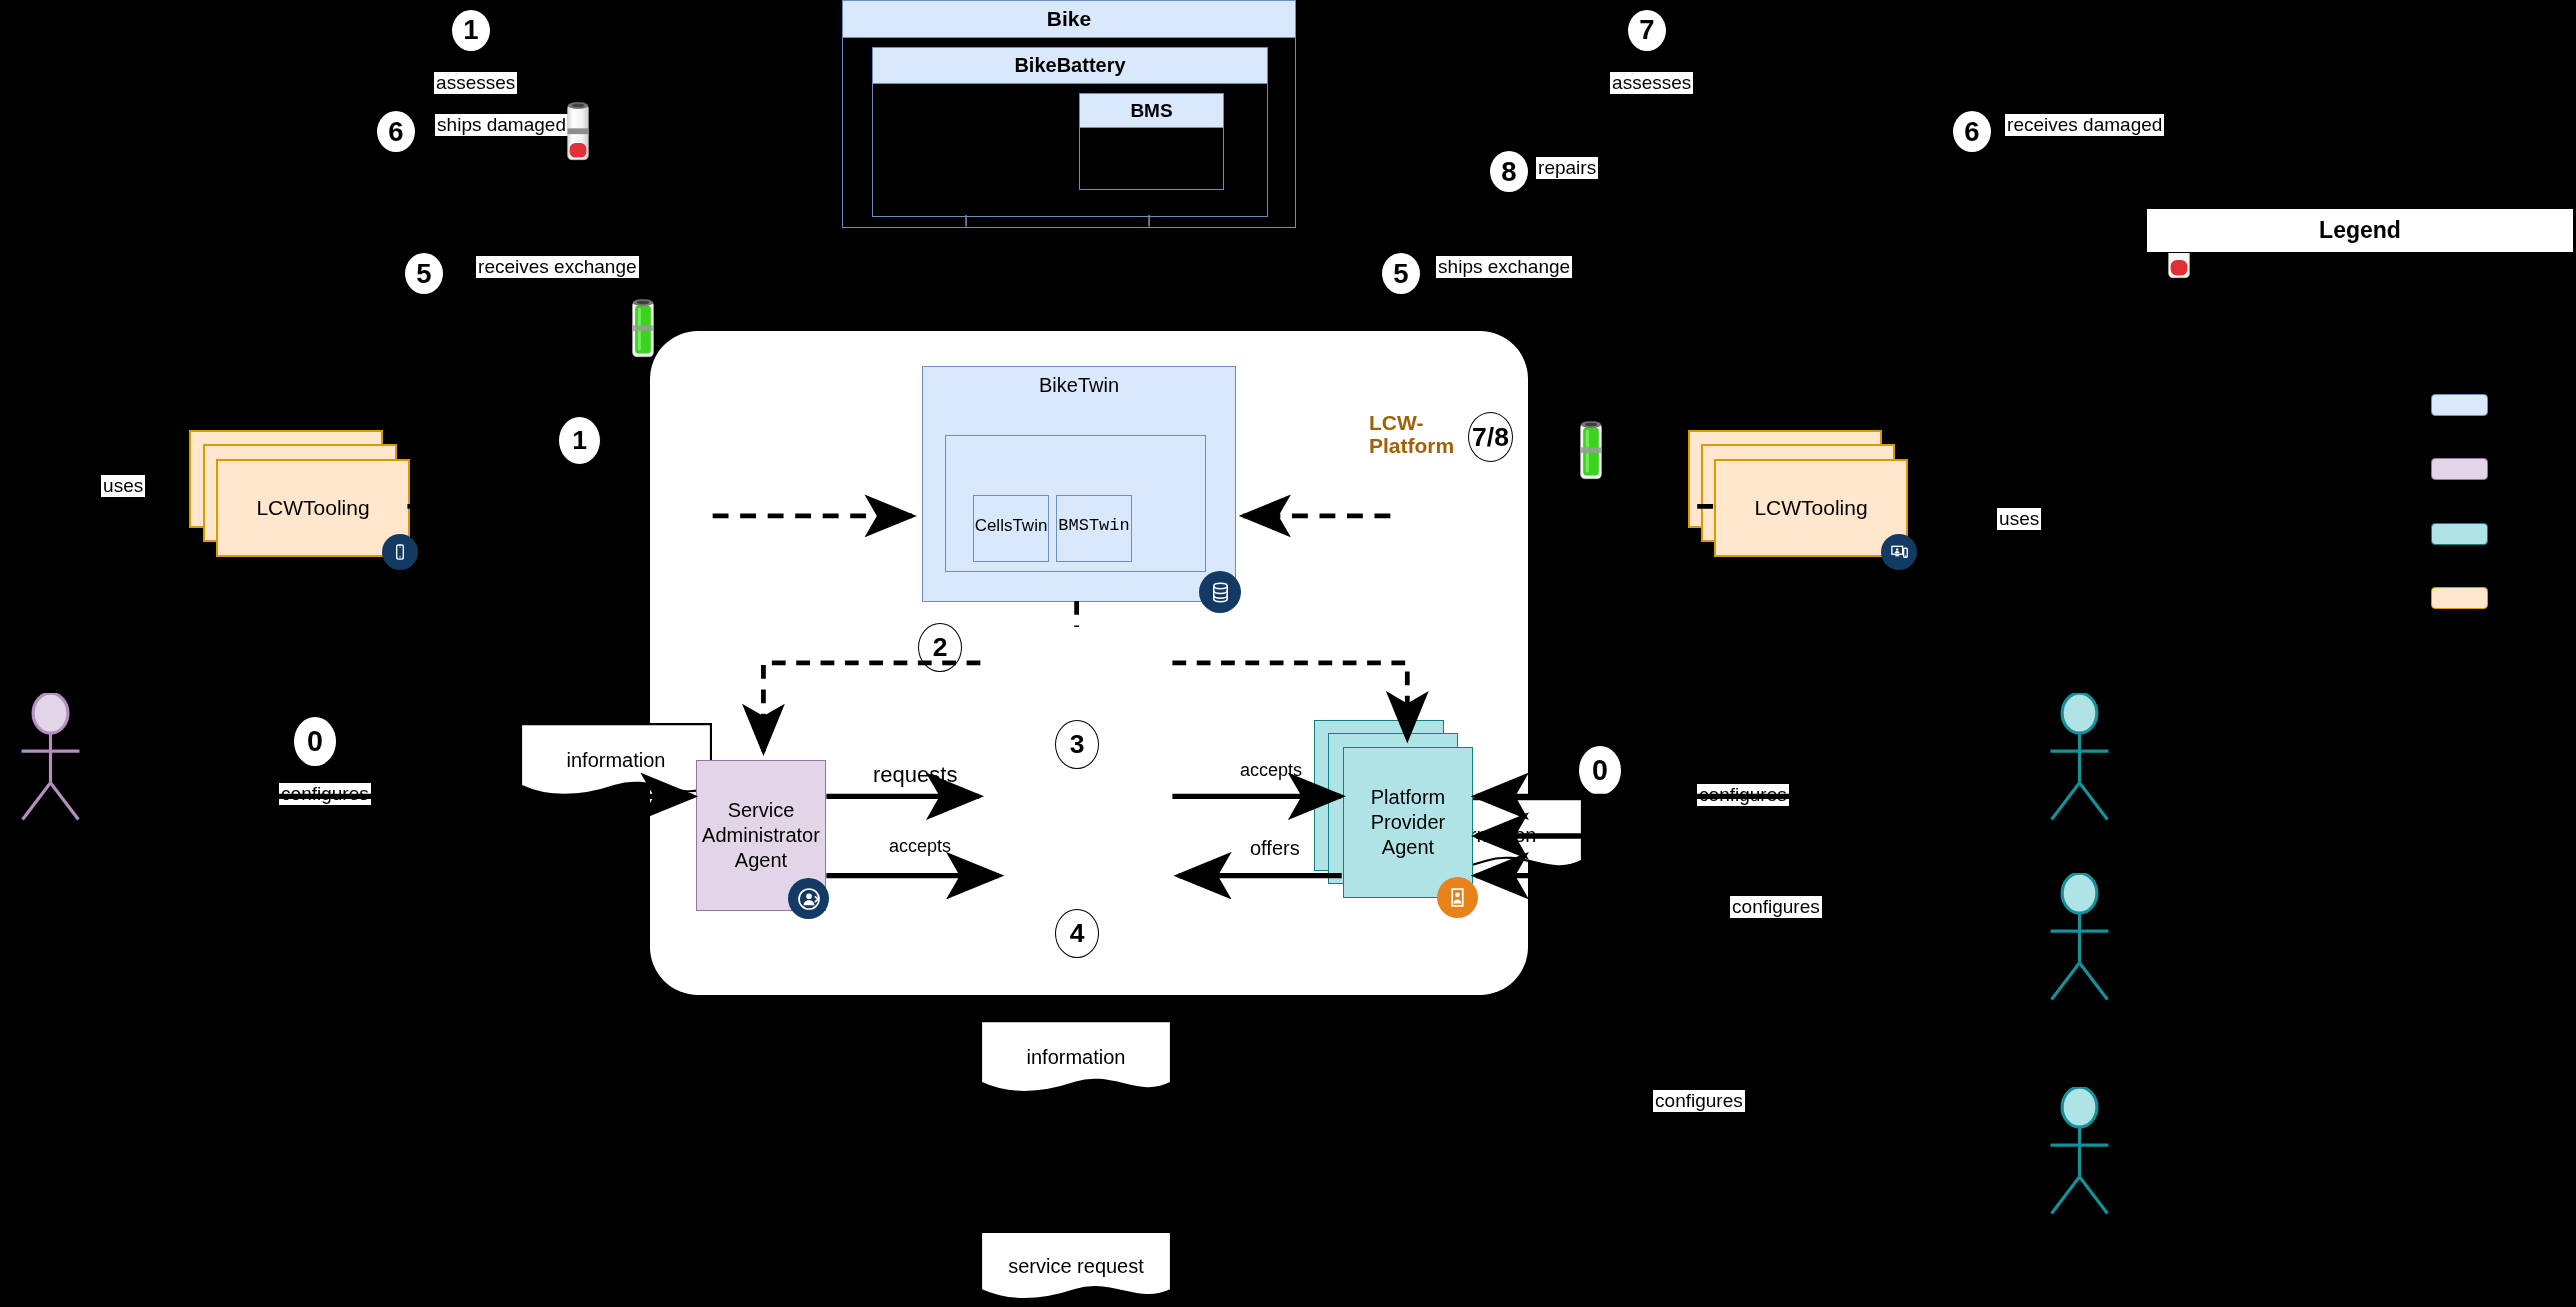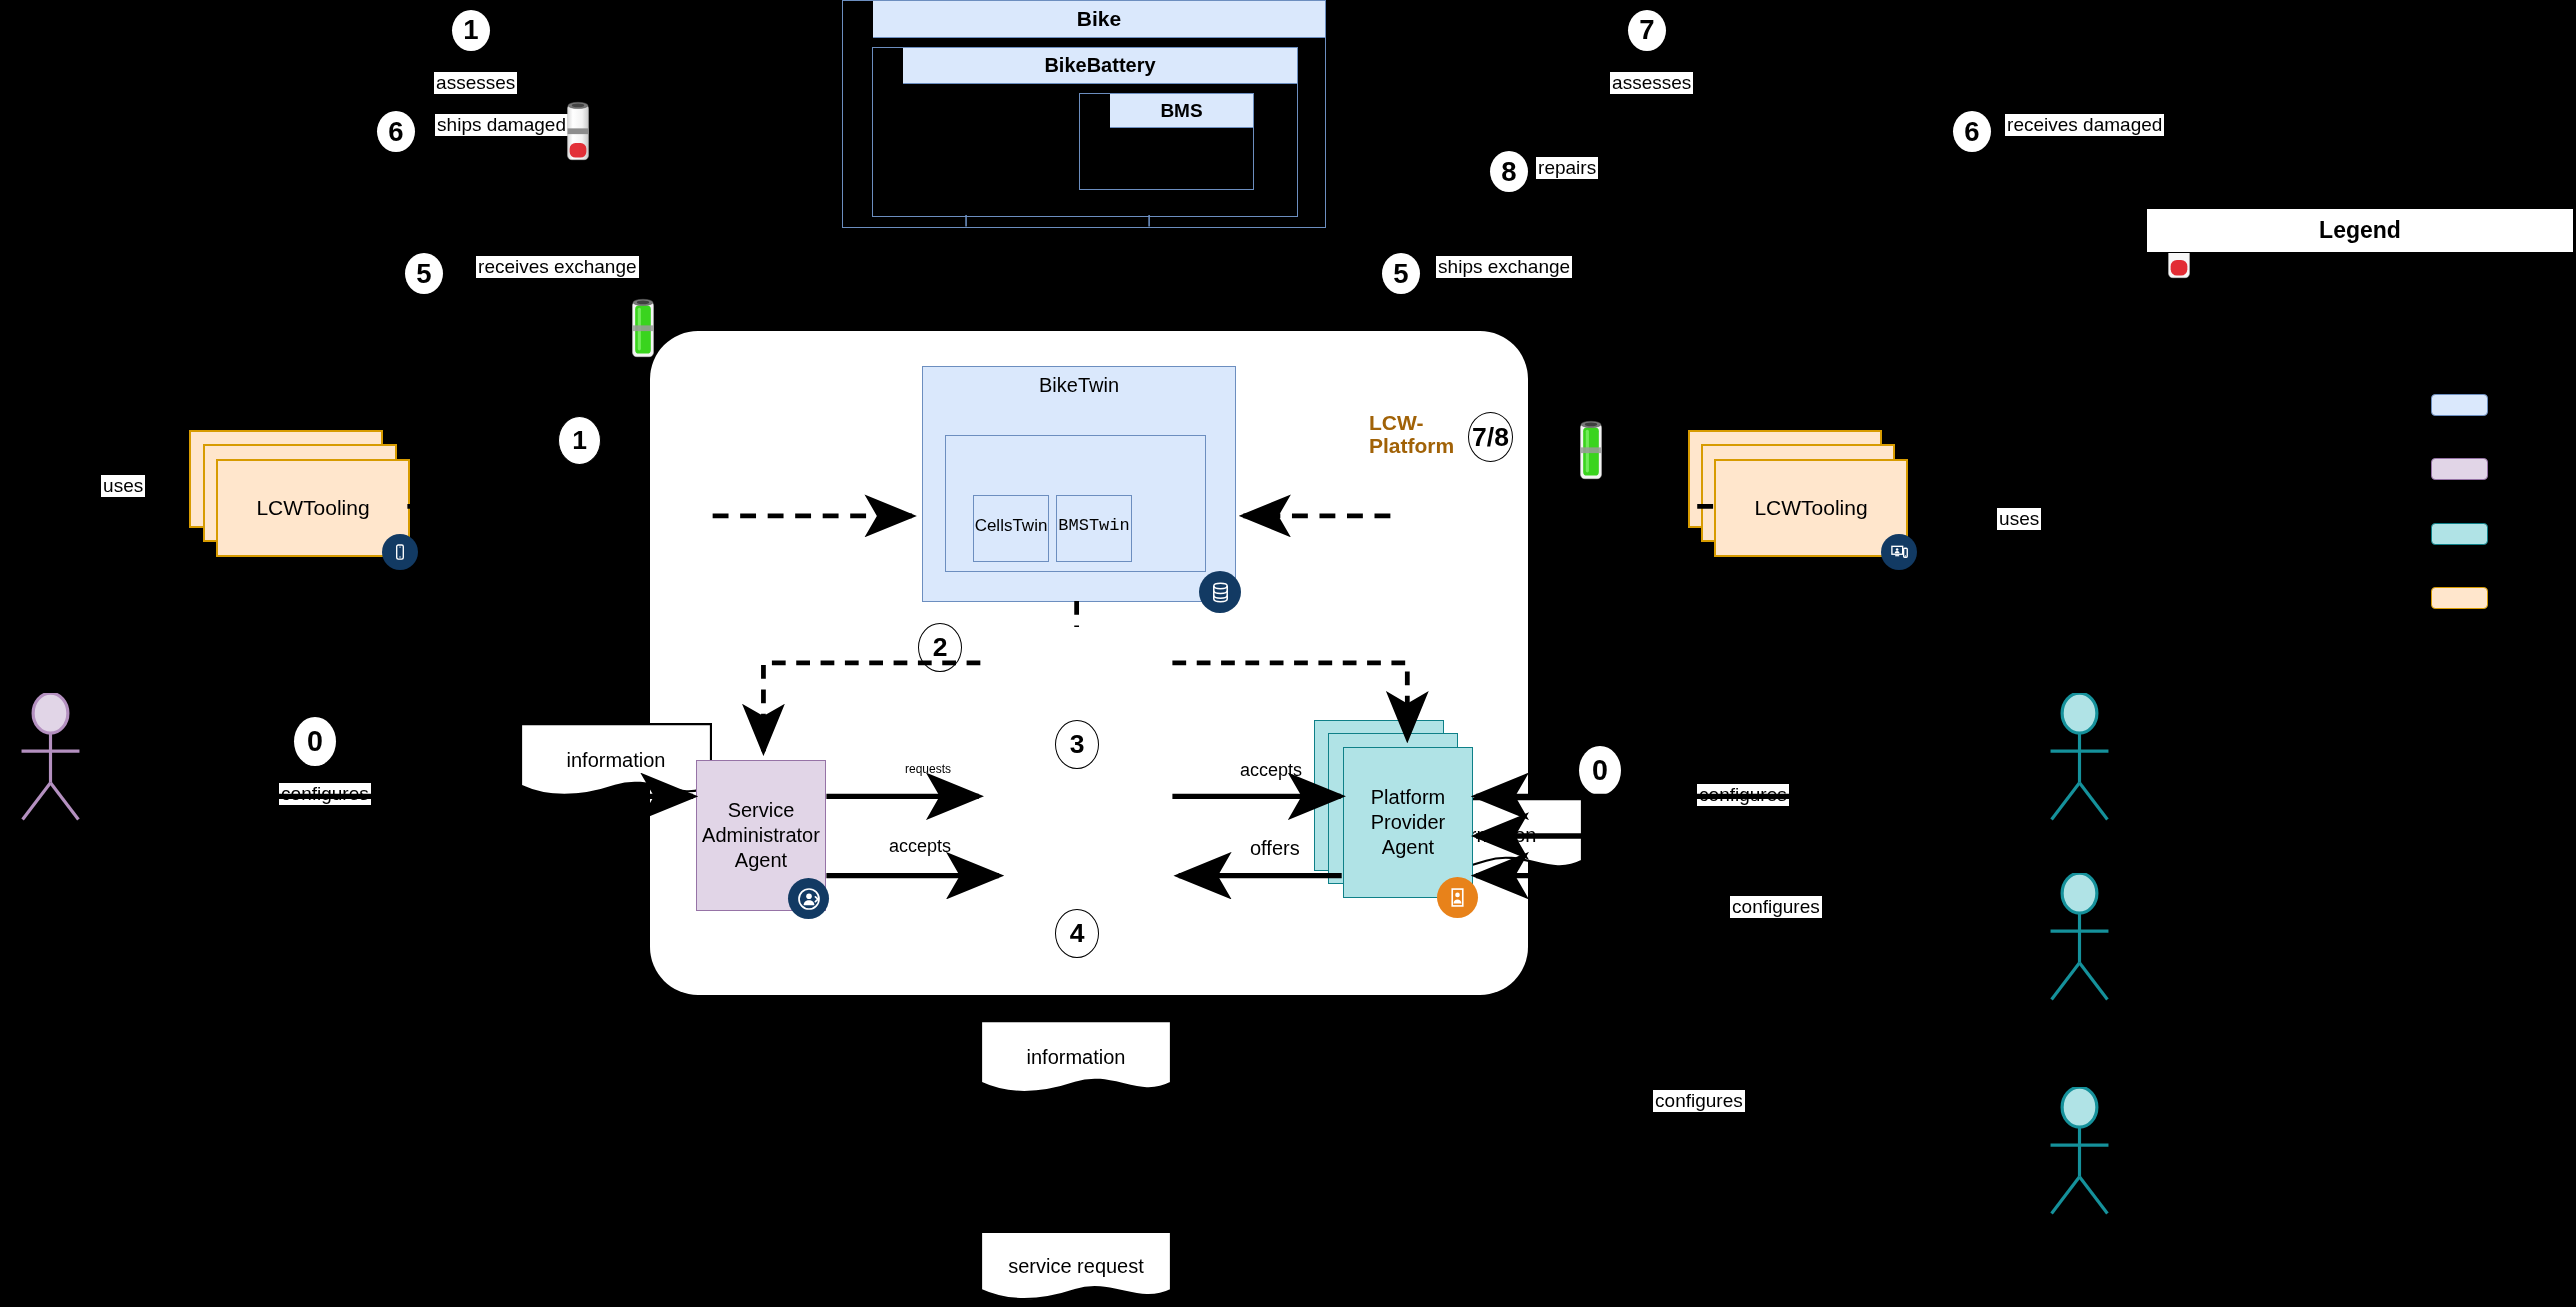--- a/index.html
+++ b/index.html
@@ -27,21 +27,21 @@
   .numo{
     background:#fff;color:#000;
     border:1.6px solid #000;
     border-radius:50%;
     display:flex;align-items:center;justify-content:center;
     font-weight:bold;
   }
   .wtxt{color:#a16207;font-weight:bold;}
 
   
-  .uml{ border:1.6px solid #6c8ebf; background:transparent;padding-left:30px; }
+  .uml{ border:1.6px solid #6c8ebf; background:transparent; }
   .uml > .hdr{
     background:#dae8fc;border-bottom:1.6px solid #6c8ebf;
     display:flex;align-items:center;justify-content:center;
     color:#000;font-weight:bold;
   }
 
   
   #platform{
     background:#fff;border-radius:48px;
   }
@@ -327,21 +327,21 @@
     </div>
   </div>
   <div class="abs badge-orange" style="left:1437px;top:877px;width:41px;height:41px;">
     <svg width="23" height="23" viewBox="0 0 24 24">
       <rect x="6.5" y="3.2" width="11" height="17.6" fill="none" stroke="#fff" stroke-width="1.7"></rect>
       <circle cx="12" cy="9.3" r="2.4" fill="#fff"></circle>
       <path d="M7.9 18.2c0-2.6 1.9-4.2 4.1-4.2s4.1 1.6 4.1 4.2" fill="#fff"></path>
     </svg>
   </div>
 
-  <div class="abs" style="left:873px;top:762px;font-size:12px;color:#000;margin-left:32px;">
+  <div class="abs" style="left:873px;top:762px;font-size:22px;color:#000;">
     <span>requests</span>
   </div>
   <div class="abs" style="left:1240px;top:760px;font-size:18px;color:#000;">
     <span>accepts</span>
   </div>
   <div class="abs" style="left:889px;top:836px;font-size:18px;color:#000;">
     <span>accepts</span>
   </div>
   <div class="abs" style="left:1250px;top:837px;font-size:20px;color:#000;">
     <span>offers</span>

